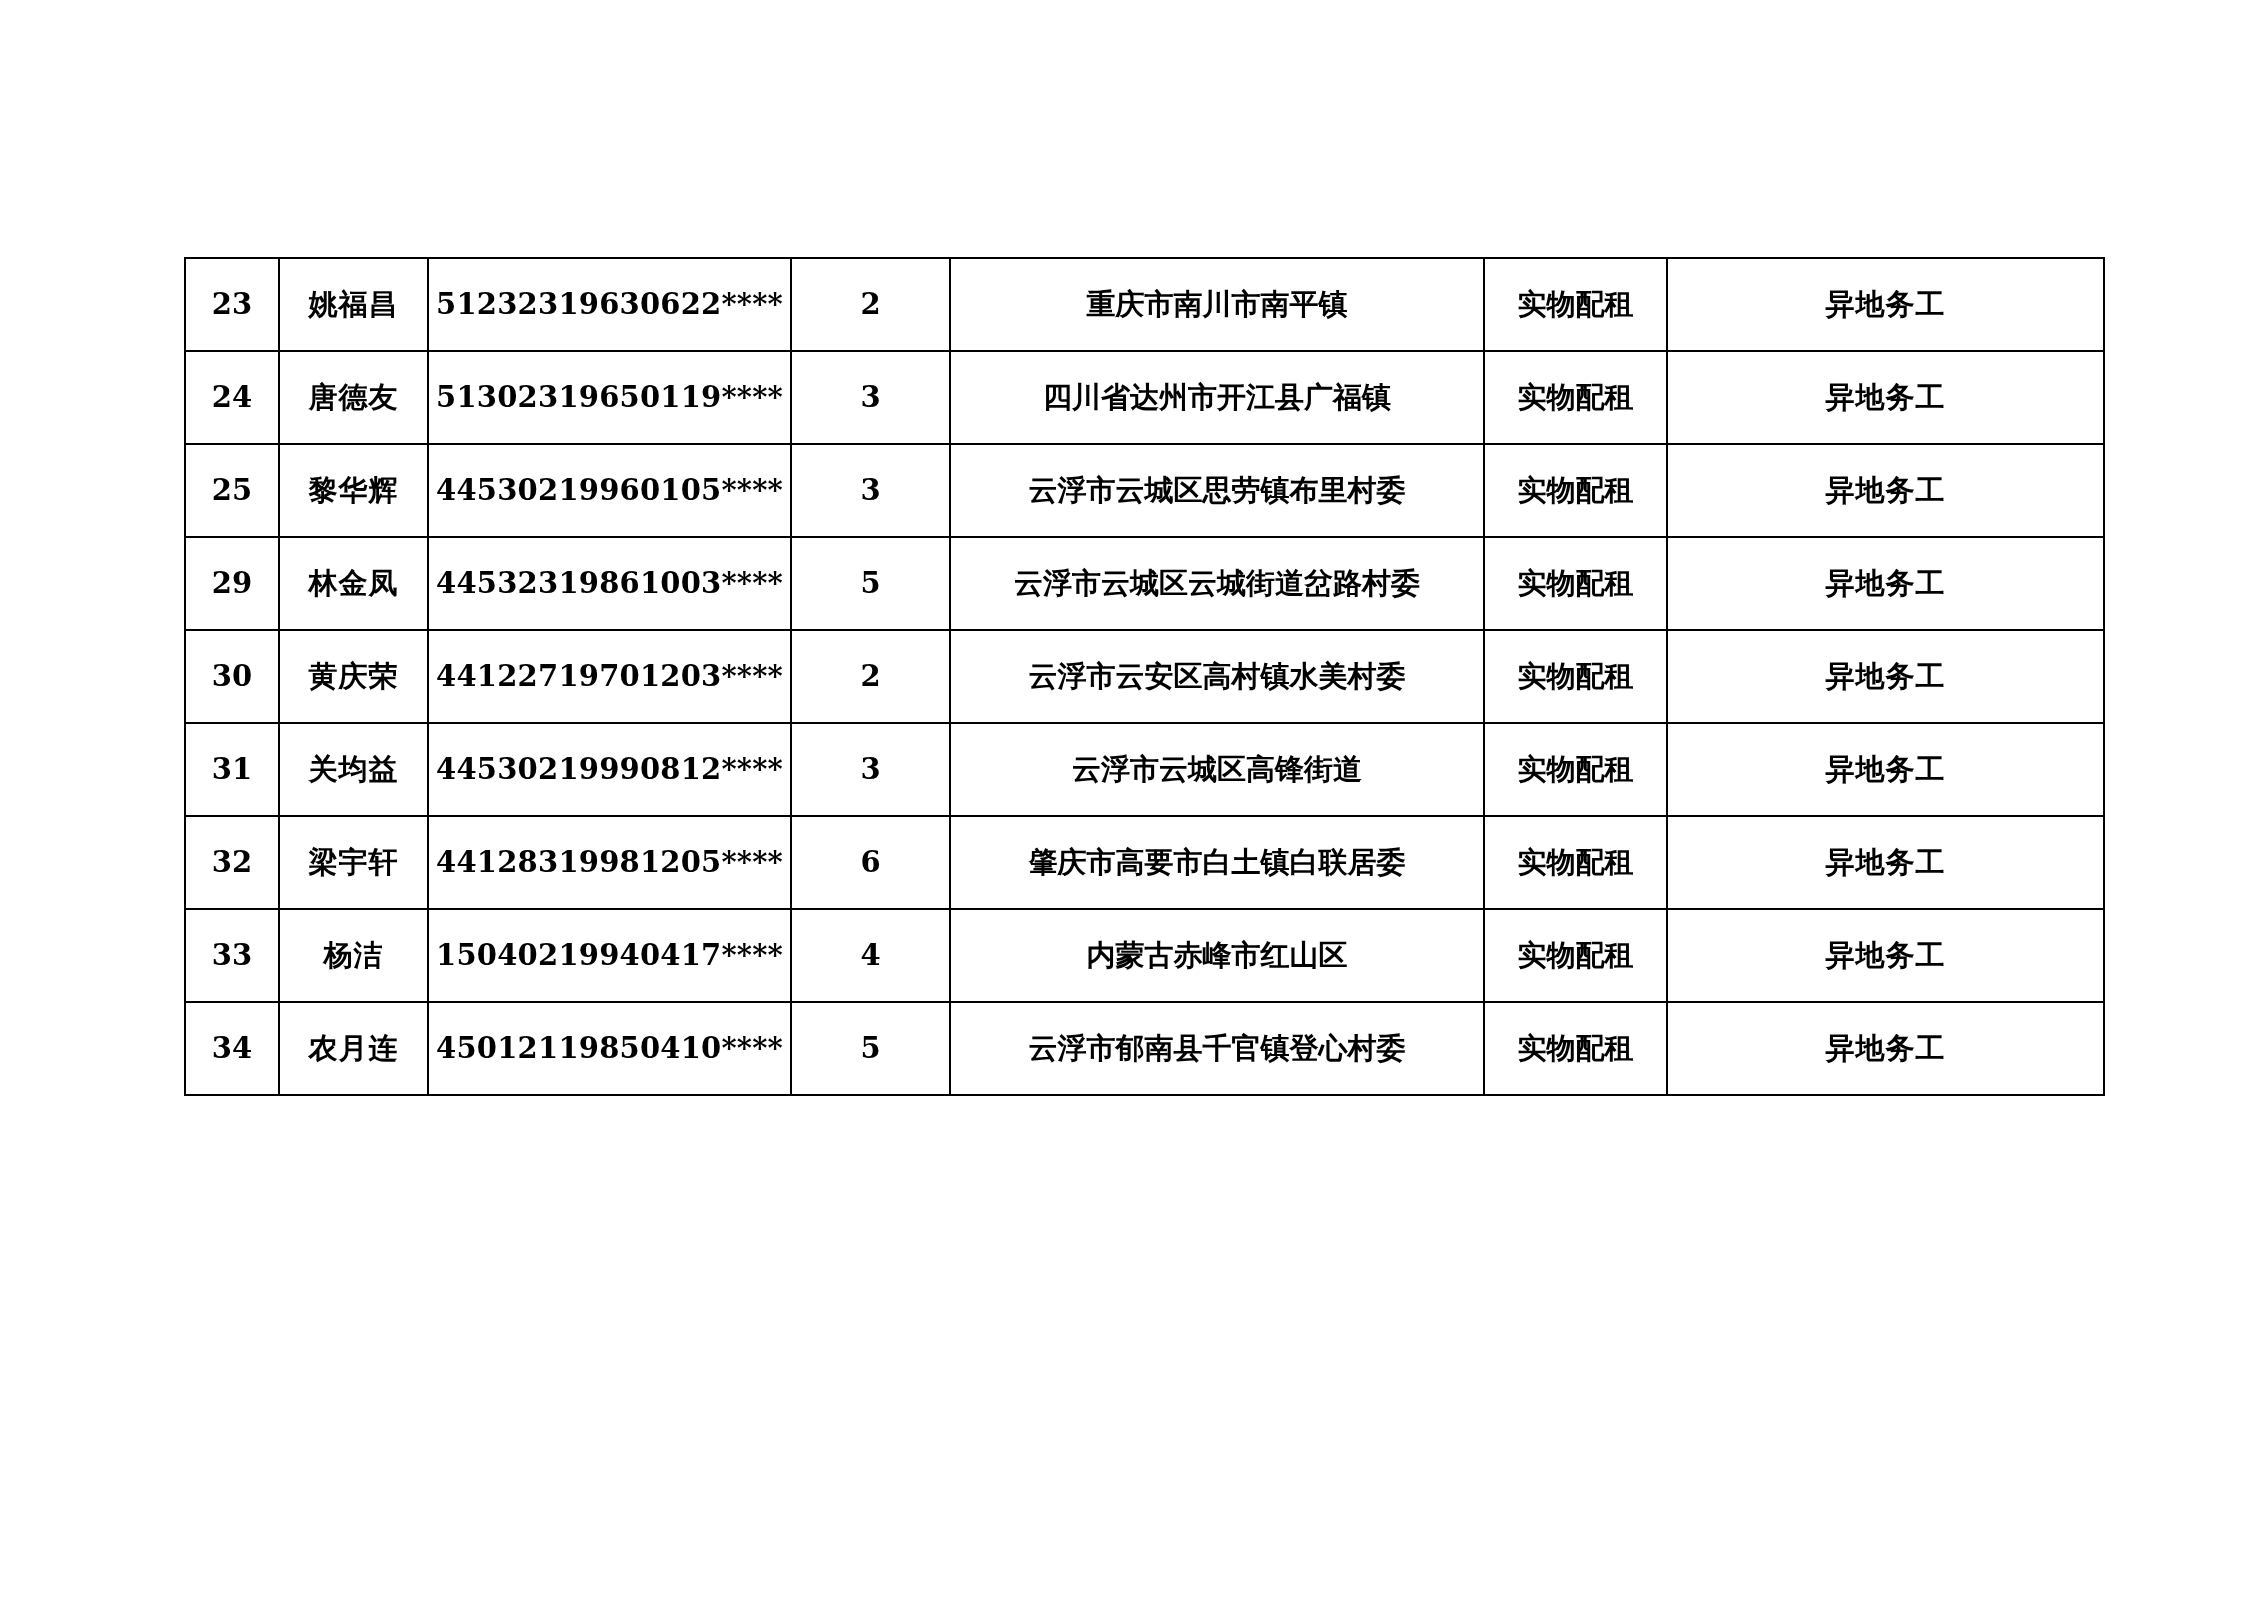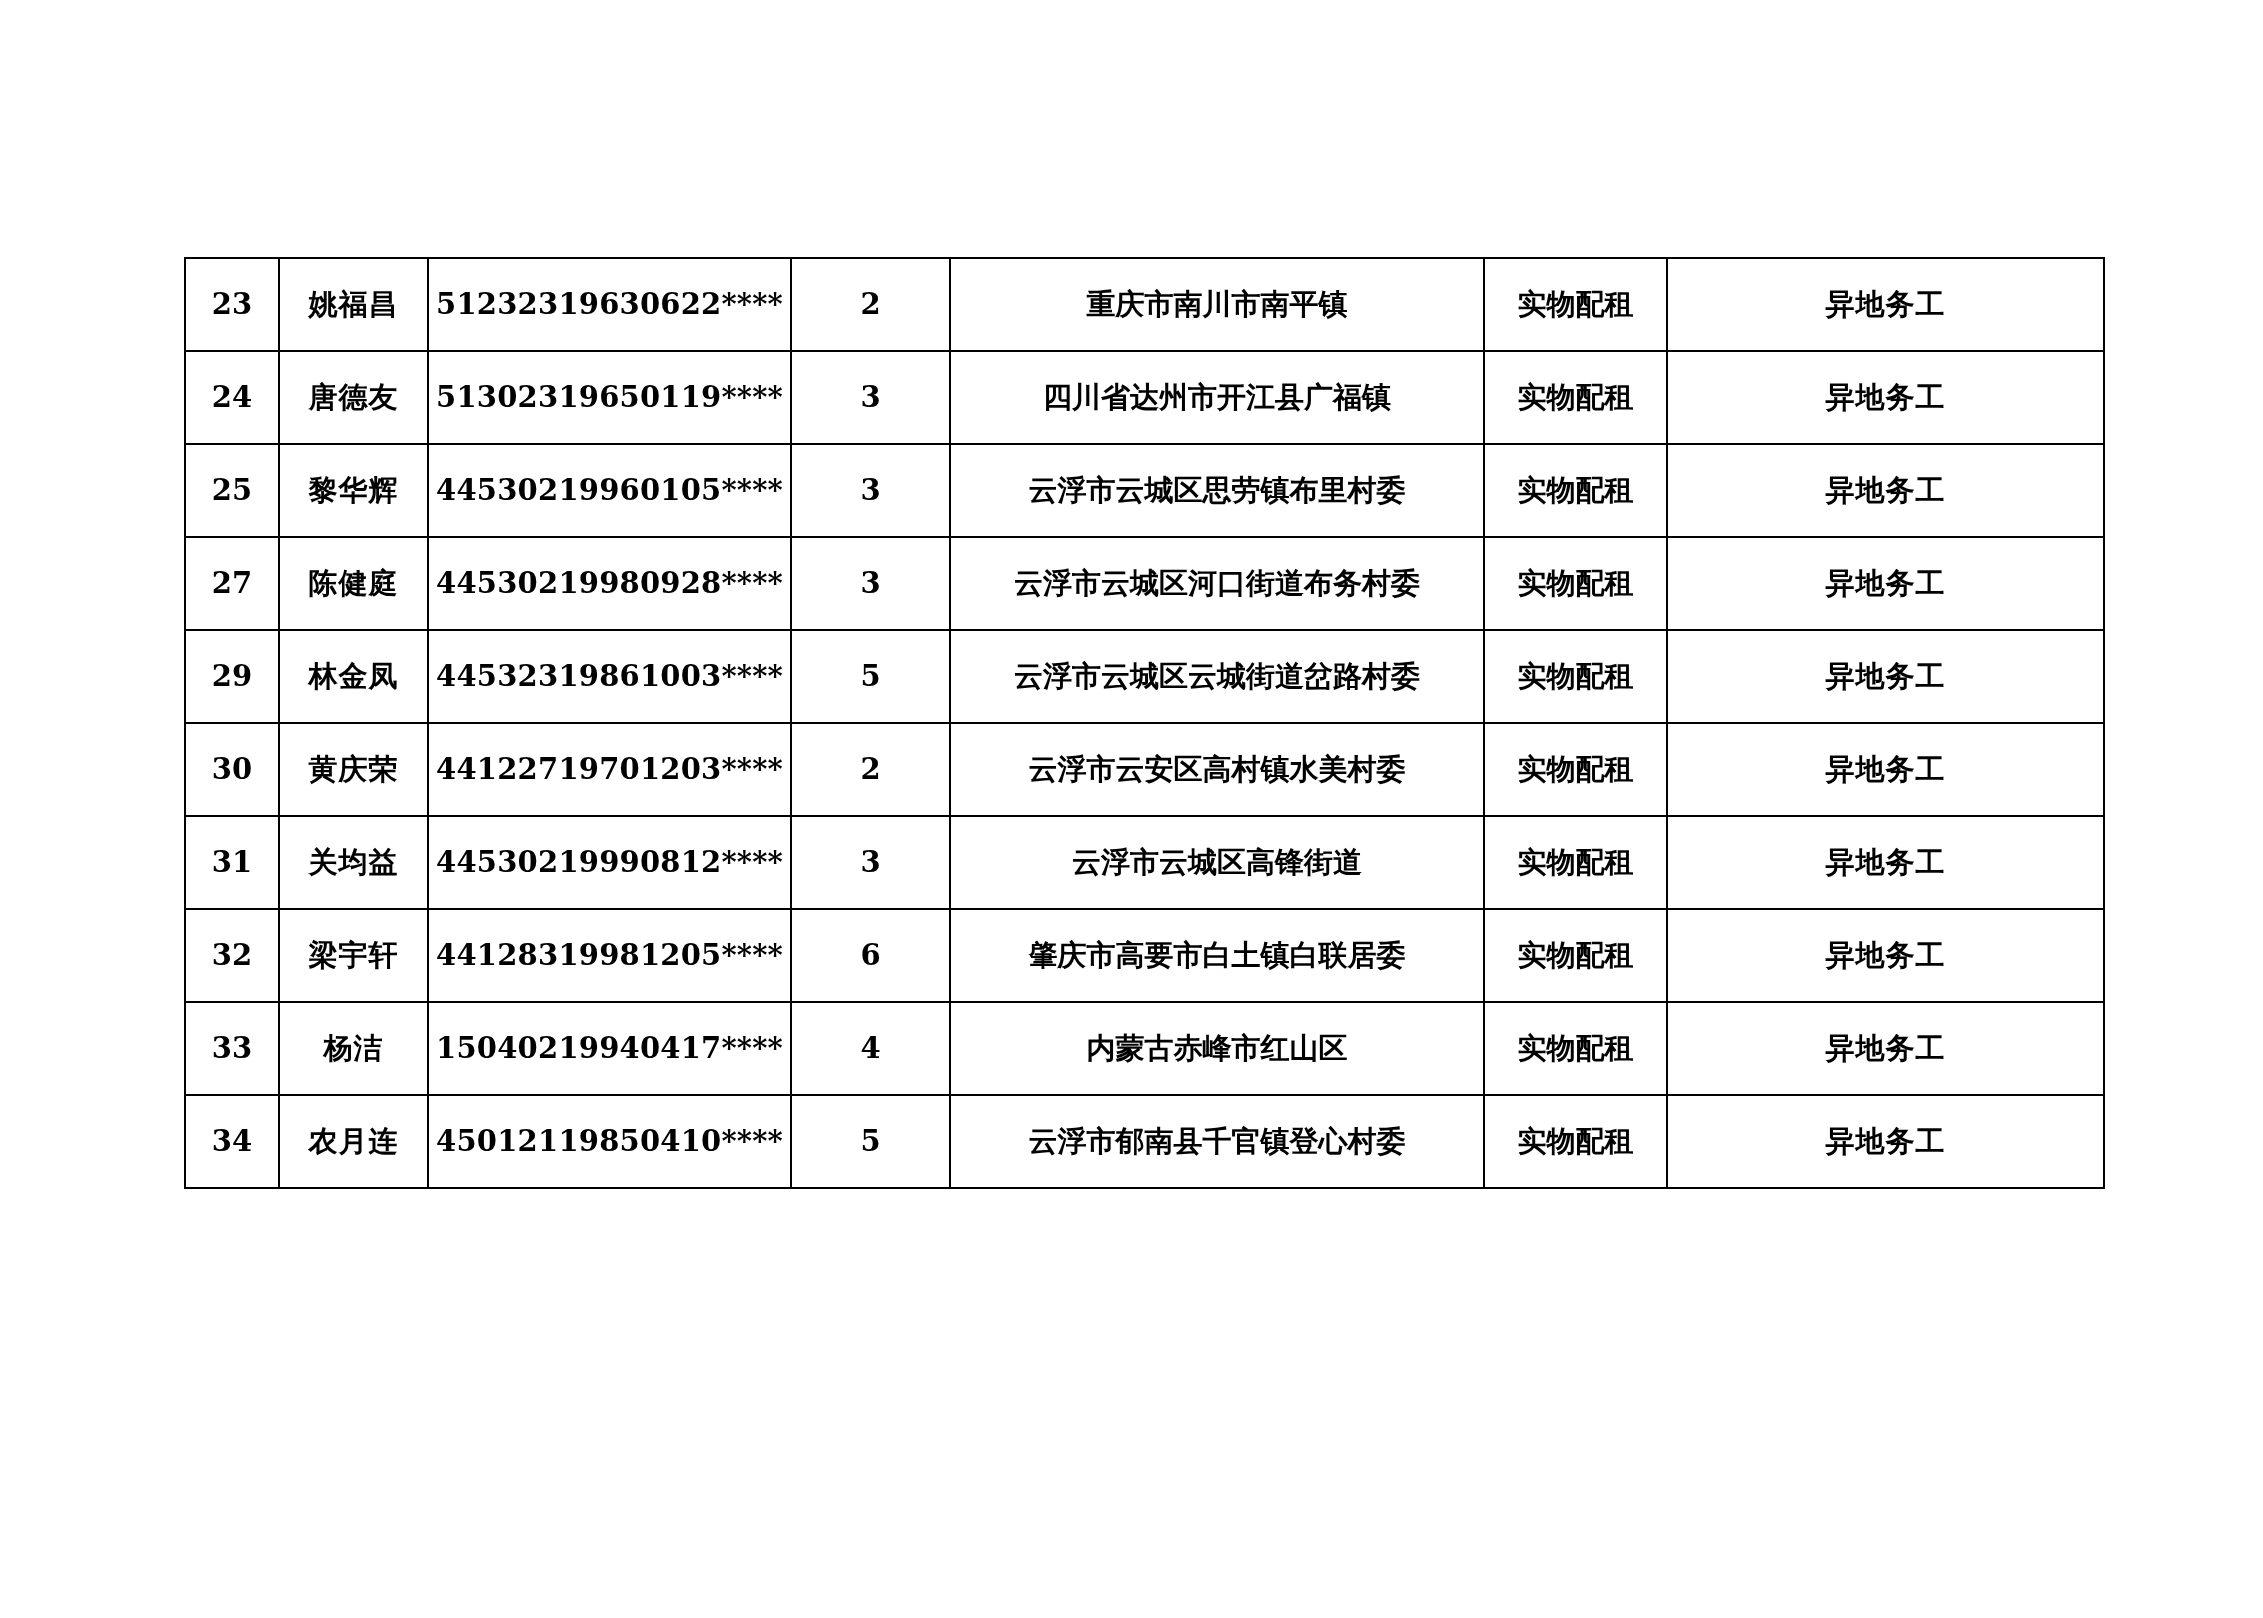--- a/index.html
+++ b/index.html
@@ -119,29 +119,20 @@
           <tr>
             <td class="cell-index">25</td>
             <td class="cell-name">黎华辉</td>
             <td class="cell-id">44530219960105****</td>
             <td class="cell-num">3</td>
             <td class="cell-addr">云浮市云城区思劳镇布里村委</td>
             <td class="cell-type">实物配租</td>
             <td class="cell-reason">异地务工</td>
           </tr>
           <tr>
-            <td class="cell-index">27</td>
-            <td class="cell-name">陈健庭</td>
-            <td class="cell-id">44530219980928****</td>
-            <td class="cell-num">3</td>
-            <td class="cell-addr">云浮市云城区河口街道布务村委</td>
-            <td class="cell-type">实物配租</td>
-            <td class="cell-reason">异地务工</td>
-          </tr>
-          <tr>
             <td class="cell-index">29</td>
             <td class="cell-name">林金凤</td>
             <td class="cell-id">44532319861003****</td>
             <td class="cell-num">5</td>
             <td class="cell-addr">云浮市云城区云城街道岔路村委</td>
             <td class="cell-type">实物配租</td>
             <td class="cell-reason">异地务工</td>
           </tr>
           <tr>
             <td class="cell-index">30</td>

